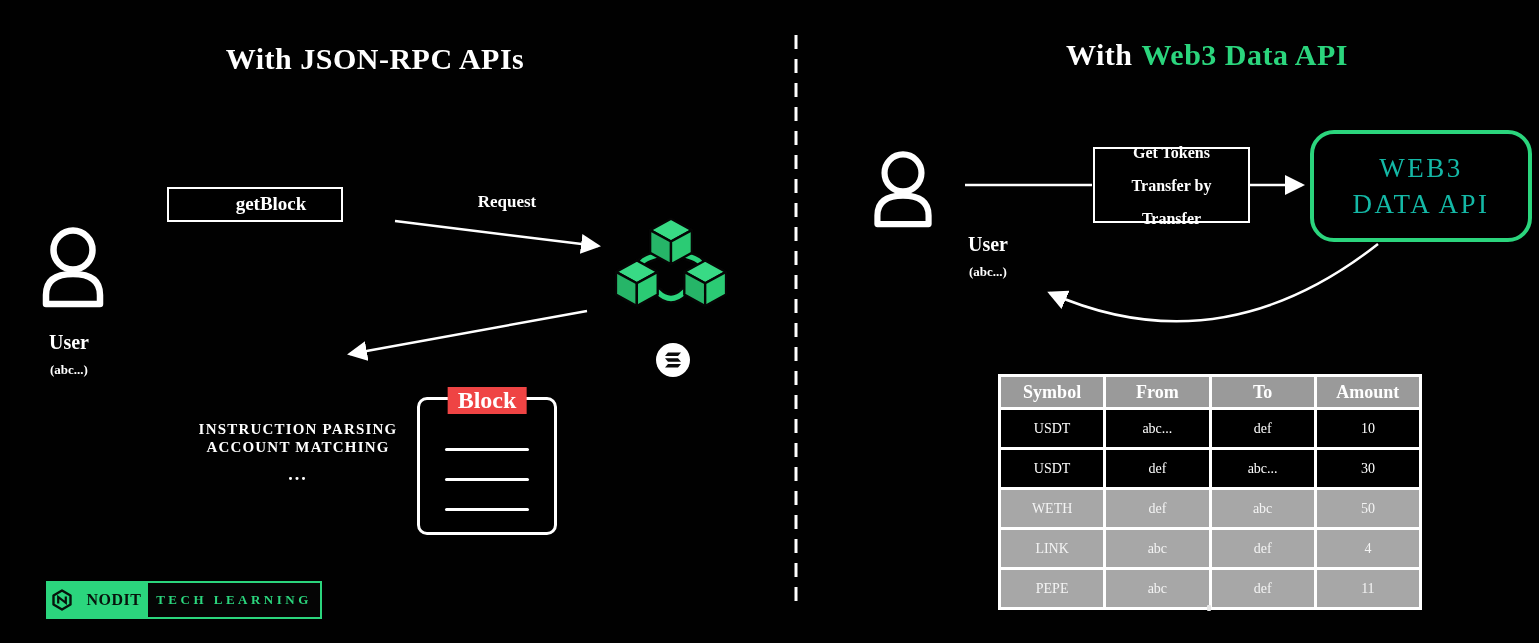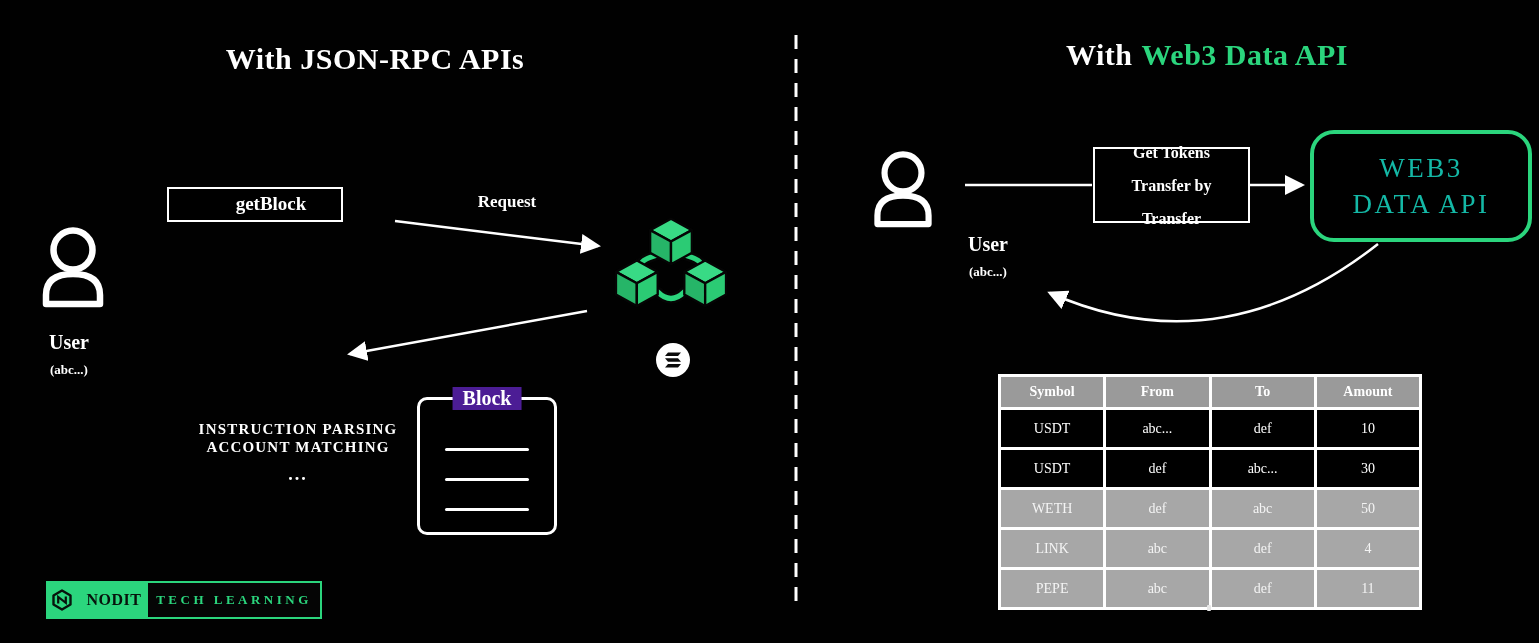--- a/index.html
+++ b/index.html
@@ -33,27 +33,27 @@
   .user-labels { text-align:center; font-weight:bold; }
   .user-name { font-size:20px; }
   .user-addr { font-size:13px; margin-top:8px; }
 
   
   .instruction { left:170px; top:420px; width:236px; text-align:center; font-size:15px; font-weight:bold; letter-spacing:1.2px; line-height:18px; }
   .instruction .dots { font-size:18px; letter-spacing:2px; margin-top:9px; }
 
   
   .block-doc { left:407px; top:397px; width:140px; height:138px; border:3px solid #fff; border-radius:10px; background:#000; }
-  .block-doc .block-label { position:absolute; top:-13px; left:50%; transform:translateX(-50%); background:#4c1d95; padding:0 10px; font-size:20px; font-weight:bold; white-space:nowrap; }
+  .block-doc .block-label { position:absolute; top:-13px; left:50%; transform:translateX(-50%); background:#ef4444; padding:0 10px; font-size:24px; font-weight:bold; white-space:nowrap; }
   .block-doc .bline { position:absolute; left:50%; transform:translateX(-50%); width:84px; height:3px; background:#fff; border-radius:2px; }
 
   
   .xfer-table { position:absolute; left:988px; top:374px; border-collapse:collapse; table-layout:fixed; width:424px; }
   .xfer-table th, .xfer-table td { border:3px solid #fff; text-align:center; overflow:hidden; }
-  .xfer-table th { background:#9A9A9A; height:33px; font-size:14px; font-weight:bold; color:#fff; }
+  .xfer-table th { background:#9A9A9A; height:33px; font-size:18px; font-weight:bold; color:#fff; }
   .xfer-table td { height:40px; font-size:14px; }
   .xfer-table tr.dark td { background:#000; color:#fff; }
   .xfer-table tr.gray td { background:#A7A7A7; color:#f4f4f4; }
   .table-dot { left:1197px; top:605px; width:4px; height:6px; background:#e8e8e8; border-radius:1px; }
 
   
   .nodit-logo { left:36px; top:581px; height:38px; display:flex; }
   .nodit-green { background:var(--green); width:100px; height:38px; display:flex; align-items:center; justify-content:center; gap:14px; }
   .nodit-text { color:#07130c; font-size:16px; font-weight:bold; letter-spacing:0.5px; }
   .tech-badge { width:176px; height:38px; border:2px solid var(--green); background:#050505; display:flex; align-items:center; justify-content:center; color:var(--green); font-size:13px; font-weight:bold; letter-spacing:3.5px; white-space:nowrap; }

